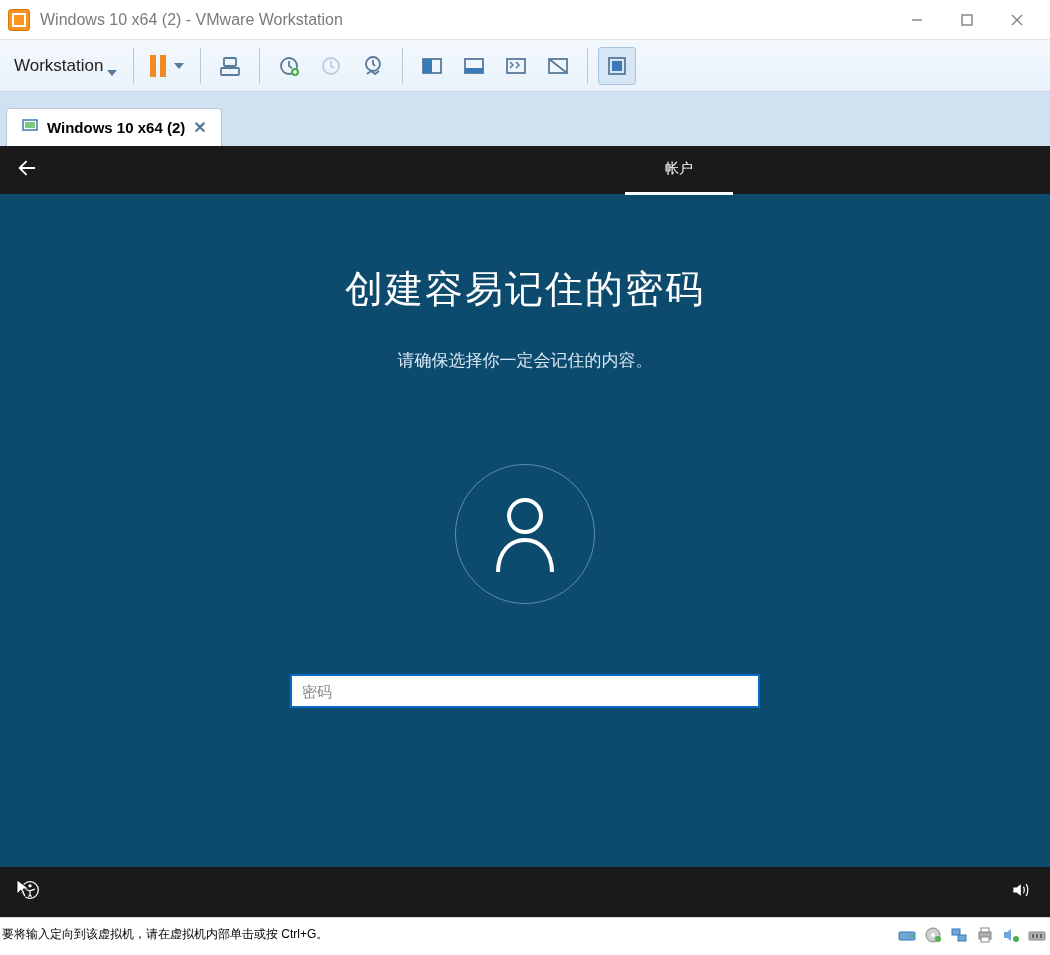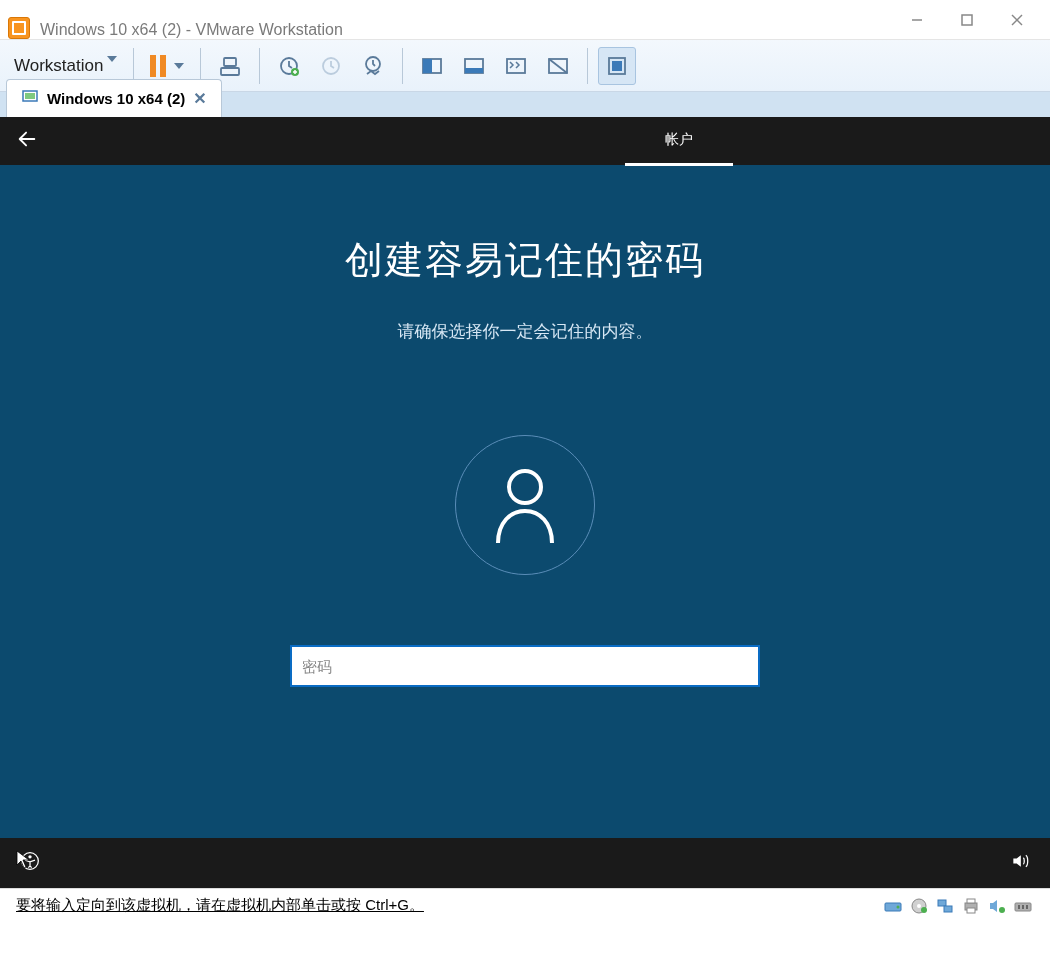--- a/index.html
+++ b/index.html
@@ -1,72 +1,72 @@
 <!DOCTYPE html>
 <html><head>
 <meta charset="utf-8">
 <style>
 * { margin: 0; padding: 0; box-sizing: border-box; font-family: "Segoe UI", "Microsoft YaHei", sans-serif; }
 body { width: 1050px; height: 955px; background: #fff; overflow: hidden; position: relative; }
 
 
-.titlebar { height: 40px; background: #fff; border-bottom: 1px solid #e5e5e5; display: flex; align-items: flex-end; padding: 0 8px; }
+.titlebar { height: 40px; background: #fff; border-bottom: 1px solid #e5e5e5; display: flex; align-items: center; padding: 0 8px; }
 .titlebar .app-icon { width: 22px; height: 22px; background: #f8941f; border: 1px solid #d97706; border-radius: 3px; position: relative; margin-right: 10px; }
 .titlebar .app-icon::after { content: ""; position: absolute; inset: 3px; border: 2px solid #fff; border-radius: 1px; }
 .titlebar .title { color: #7a7a7a; font-size: 16px; flex: 1; }
 .win-controls { display: flex; gap: 0; }
 .win-btn { width: 50px; height: 38px; display: flex; align-items: center; justify-content: center; color: #888; }
 .win-btn svg { width: 14px; height: 14px; }
 
 
 .toolbar { height: 52px; background: linear-gradient(#f3f8fd, #e9f2fb); border-bottom: 1px solid #c9d7e6; display: flex; align-items: center; padding: 0 8px; gap: 4px; }
-.toolbar .menu-label { font-size: 17px; color: #222; padding: 4px 6px; display: flex; align-items: flex-start; gap: 4px; }
+.toolbar .menu-label { font-size: 17px; color: #222; padding: 4px 6px; display: flex; align-items: flex-end; gap: 4px; }
 .toolbar .sep { width: 1px; height: 36px; background: #b8c8d8; margin: 0 6px; }
 .tool-btn { width: 38px; height: 38px; display: flex; align-items: center; justify-content: center; border-radius: 3px; }
 .tool-btn svg { width: 24px; height: 24px; }
 .pause-btn { display: flex; align-items: center; gap: 8px; padding: 0 6px; }
 .pause-bars { display: flex; gap: 4px; }
 .pause-bars span { width: 6px; height: 22px; background: #f08a24; }
 .dd-caret { width: 0; height: 0; border-left: 5px solid transparent; border-right: 5px solid transparent; border-top: 6px solid #5a7a9a; }
 
 
-.tabstrip { height: 25px; background: #d0e2f2; display: flex; align-items: flex-end; padding: 0 6px; }
+.tabstrip { height: 54px; background: #d0e2f2; display: flex; align-items: flex-end; padding: 0 6px; }
 .tab { background: #fff; border: 1px solid #b8c8d8; border-bottom: none; border-radius: 4px 4px 0 0; padding: 8px 14px; display: flex; align-items: center; gap: 8px; font-size: 15px; font-weight: 600; }
 .tab .tab-icon svg { width: 18px; height: 18px; }
 .tab .close { color: #5a7a9a; font-size: 16px; }
 
 
 .vm { position: relative; height: 771px; background: #0c4a6e; }
 
 
 .oobe-top { height: 48px; background: #1a1a1a; display: flex; align-items: center; padding: 0 16px; position: relative; }
 .back-arrow { color: #fff; }
 .back-arrow svg { width: 22px; height: 22px; }
 .account-tab { position: absolute; left: 50%; transform: translateX(100px); color: #fff; font-size: 14px; padding: 14px 40px; border-bottom: 3px solid #fff; }
 
 
 .oobe-body { height: 670px; display: flex; flex-direction: column; align-items: center; padding-top: 70px; color: #fff; gap: 22px; }
 .oobe-title { font-size: 38px; font-weight: 300; letter-spacing: 2px; }
 .oobe-sub { font-size: 17px; margin-top: 12px; color: #d8e8f5; }
 .avatar { margin-top: 70px; width: 140px; height: 140px; border: 1px solid #5a8db8; border-radius: 50%; display: flex; align-items: center; justify-content: center; }
 .avatar svg { width: 70px; height: 80px; stroke: #fff; fill: none; stroke-width: 4; }
-.pw-input { margin-top: 48px; width: 470px; height: 42px; background: #fff; border: 2px solid #0a6cc4; padding: 0 10px; font-size: 15px; color: #333; outline: none; }
+.pw-input { margin-top: 48px; width: 470px; height: 34px; background: #fff; border: 2px solid #0a6cc4; padding: 0 10px; font-size: 15px; color: #333; outline: none; }
 .pw-input::placeholder { color: #888; }
 .next-btn { position: absolute; right: 24px; bottom: 70px; background: #0067c0; color: #fff; border: none; padding: 10px 48px; font-size: 15px; }
 
 
 .oobe-bottom { position: absolute; bottom: 0; left: 0; right: 0; height: 50px; background: #1a1a1a; display: flex; align-items: center; justify-content: space-between; padding: 0 20px; color: #fff; }
 .oobe-bottom svg { width: 20px; height: 20px; }
 
 
 .cursor { position: absolute; left: 16px; top: 733px; width: 14px; height: 20px; }
 .cursor svg { width: 14px; height: 20px; }
 
 
-.statusbar { height: 34px; background: #fff; border-top: 1px solid #ddd; display: flex; align-items: center; padding: 0 16px; font-size: 15px; text-decoration: underline; }
+.statusbar { height: 34px; background: #fff; border-top: 1px solid #ddd; display: flex; align-items: center; padding: 0 2px; font-size: 12px; }
 .statusbar .msg { flex: 1; }
 .status-icons { display: flex; gap: 4px; align-items: center; }
 .status-icons .ico { width: 22px; height: 20px; display: flex; align-items: center; justify-content: center; }
 .status-icons svg { width: 20px; height: 18px; }
 </style>
 </head>
 <body>
 
 <div class="titlebar">
   <div class="app-icon"></div>

